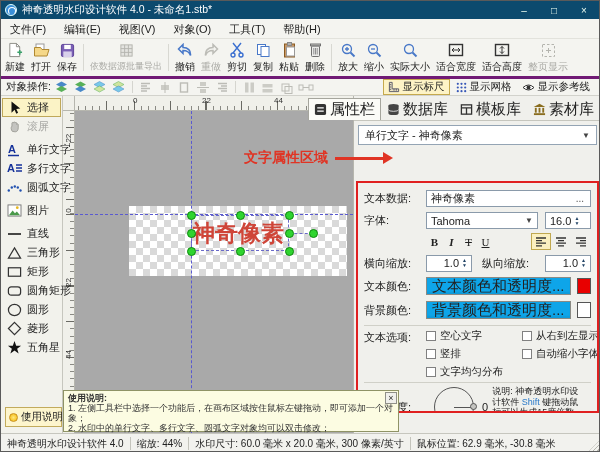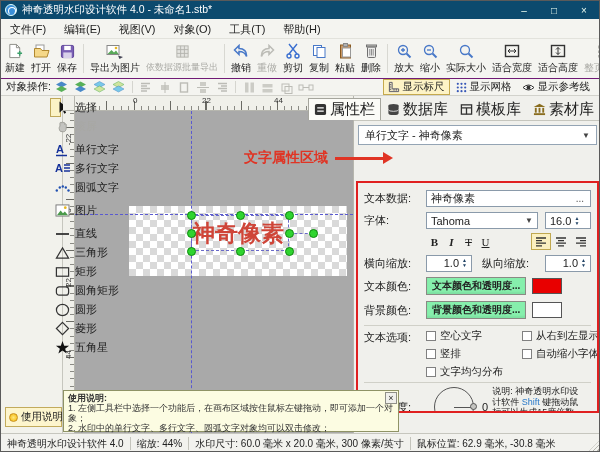--- a/index.html
+++ b/index.html
@@ -12,38 +12,38 @@
 .app-ico {width:12px;height:12px;border-radius:50%;background:#3a8fd8;border:1px solid #dff;flex:none;position:relative;}
 .app-ico::after{content:"";position:absolute;left:2px;top:2px;width:6px;height:6px;border-radius:50%;border:1.5px solid #fff;border-bottom-color:transparent;}
 .win-btns {margin-left:auto;display:flex;height:100%;}
 .win-btn {width:30px;height:100%;display:flex;align-items:center;justify-content:center;font-size:10px;color:#eafbef;}
 
 
 .menubar {height:20px;display:flex;align-items:center;background:#f4f4f0;border-bottom:1px solid #e2e2dc;}
 .menu-item {padding:0 9px;line-height:20px;font-size:11px;}
 
 
-.toolbar {height:40px;display:flex;align-items:stretch;background:#f4f4f0;border-bottom:1px solid #701a75;padding:0 1px;}
+.toolbar {height:40px;display:flex;align-items:stretch;background:#f4f4f0;border-bottom:3px solid #701a75;padding:0 1px;}
 .tbtn {display:flex;flex-direction:column;align-items:center;justify-content:center;padding:1px 3px;gap:1px;font-size:10px;white-space:nowrap;}
 .tbtn .ticon {height:17px;display:flex;align-items:center;justify-content:center;}
 .tbtn.disabled {color:#a9a9a4;}
 .tbtn.small {font-size:9px;}
 .tsep {width:1px;background:#d8d8d2;margin:5px 3px;flex:none;}
 
 
 .toolbar2 {height:17px;display:flex;align-items:center;background:#f4f4f0;border-bottom:1px solid #d2d2cc;padding:0 5px;font-size:10.5px;gap:3px;}
 .oico {width:16px;height:14px;display:inline-flex;align-items:center;justify-content:center;flex:none;}
 .osep {width:1px;height:12px;background:#d5d5cf;margin:0 2px;flex:none;}
 .toggle {display:flex;align-items:center;gap:3px;padding:0 4px;height:16px;white-space:nowrap;}
 .toggle.active {background:#fdf3c6;border:1px solid #c5a94e;}
 .toggles {margin-left:auto;display:flex;align-items:center;gap:2px;}
 
 
 .workspace {position:relative;height:337px;background:#a9a9a9;overflow:hidden;}
-.left-tools {position:absolute;left:0;top:0;width:62px;height:100%;background:#f2f2ec;border-right:1px solid #c6c6be;padding-top:2px;z-index:5;padding-left:48px;}
+.left-tools {position:absolute;left:0;top:0;width:62px;height:100%;background:#f2f2ec;border-right:1px solid #c6c6be;padding-top:2px;z-index:5;}
 .tool {display:flex;align-items:center;gap:4px;height:19px;padding:0 1px 0 3px;font-size:11px;margin:0 1px;border:1px solid transparent;white-space:nowrap;}
 .tool.sel {background:#fbf3c6;border-color:#bfa85a;}
 .tool.disabled {color:#a8a8a4;}
 .tool-icon {width:17px;height:16px;display:flex;justify-content:center;align-items:center;flex:none;}
 .tgap {height:4px;}
 
 
 .vruler {position:absolute;left:62px;top:0;width:12px;height:100%;background:#f0f0ea;border-right:1px solid #b6b6ae;z-index:4;}
 .vticks {position:absolute;right:0;top:0;width:4px;height:100%;background:repeating-linear-gradient(to bottom,#8a8a84 0 1px,transparent 1px 7.15px);background-position:0 118px;}
 .vticks2 {position:absolute;right:0;top:0;width:8px;height:100%;background:repeating-linear-gradient(to bottom,#6a6a64 0 1px,transparent 1px 35.75px);background-position:0 118px;}
@@ -85,21 +85,21 @@
 .selector .caret {margin-left:auto;font-size:8px;color:#444;}
 .redbox {position:absolute;left:2px;top:48px;right:2px;height:232px;border:2px solid #e02020;background:#f0f0ec;padding:3px 6px 2px 6px;display:flex;flex-direction:column;overflow:hidden;margin-top:37px;}
 .prow {display:flex;align-items:center;flex:none;}
 .plabel {width:62px;flex:none;font-size:11px;white-space:nowrap;}
 .field {background:#fff;border:1px solid #8a9aaa;height:17px;display:flex;align-items:center;padding:0 4px;font-size:11px;}
 .spin {display:flex;flex-direction:column;font-size:5px;line-height:5px;color:#246;margin-left:3px;}
 .dots-btn {margin-left:auto;font-size:10px;color:#555;padding-right:2px;}
 .fmt-btn {width:17px;height:16px;display:flex;align-items:center;justify-content:center;font-size:11px;font-family:"Liberation Serif",serif;}
 .abtn {width:20px;height:17px;border:1px solid transparent;display:flex;align-items:center;justify-content:center;}
 .abtn.active {background:#fbf0c0;border-color:#c0a850;}
-.colorbtn {height:18px;border:1px solid #8a8a84;background:#86efac;box-shadow:inset 0 -2px 2px rgba(0,0,0,.06);display:flex;align-items:center;padding:0 5px;font-size:10px;white-space:nowrap;font-weight:bold;}
+.colorbtn {height:18px;border:1px solid #8a8a84;background:#0ea5e9;box-shadow:inset 0 -2px 2px rgba(0,0,0,.06);display:flex;align-items:center;padding:0 5px;font-size:15px;white-space:nowrap;}
 .swatch {width:30px;height:16px;border:1px solid #555;margin-left:6px;}
 .psep {height:1px;background:#d0d0c8;margin:3px 0;flex:none;}
 .cb {width:10px;height:10px;border:1px solid #808080;background:#fff;display:inline-block;margin-right:4px;flex:none;}
 .optitem {display:flex;align-items:center;font-size:10.5px;white-space:nowrap;}
 .rot-circle {width:40px;height:40px;border:1px solid #555;border-radius:50%;position:relative;margin:0 2px 0 8px;flex:none;}
 .rot-line {position:absolute;left:50%;top:50%;width:50%;height:1px;background:#555;}
 .rot-dot {position:absolute;right:-4px;top:50%;margin-top:-4px;width:7px;height:7px;border-radius:50%;background:#c4c4c0;border:1px solid #555;}
 .rot-val {font-size:11px;margin:0 4px 0 6px;}
 .rot-note {font-size:9px;line-height:10.5px;width:92px;color:#222;}
 .kbd-key {color:#2878c8;}
@@ -159,31 +159,20 @@
       <span class="ticon">
           <svg width="15" height="15" viewBox="0 0 16 16">
             <rect x="1.5" y="1.5" width="13" height="13" rx="1.5" fill="#7a5fb5" stroke="#5a3f95"></rect>
             <rect x="4.5" y="2" width="7" height="4.5" fill="#fff"></rect>
             <rect x="3.5" y="9" width="9" height="6" fill="#d8d0ea"></rect>
           </svg>
         </span>
       <span>保存</span>
     </div>
     <div class="tsep"></div>
-    <div class="tbtn">
-      <span class="ticon">
-          <svg width="18" height="16" viewBox="0 0 18 16">
-            <rect x="1" y="2.5" width="12" height="9" fill="#fff" stroke="#888"></rect>
-            <path d="M1.5 11l4-4 2.5 2.5 2-2 2.5 3.5z" fill="#58a858"></path>
-            <circle cx="10" cy="5" r="1.3" fill="#e8b820"></circle>
-            <path d="M12 12.5l5 1.5-3.5 2z" fill="#445"></path>
-          </svg>
-        </span>
-      <span>导出为图片</span>
-    </div>
     <div class="tbtn disabled small">
       <span class="ticon">
           <svg width="15" height="15" viewBox="0 0 16 16">
             <rect x="2" y="2" width="12" height="12" fill="#e4e4e0" stroke="#b4b4ae"></rect>
             <path d="M2 6h12M2 10h12M6 2v12M10 2v12" stroke="#b4b4ae"></path>
           </svg>
         </span>
       <span>依数据源批量导出</span>
     </div>
     <div class="tsep"></div>

